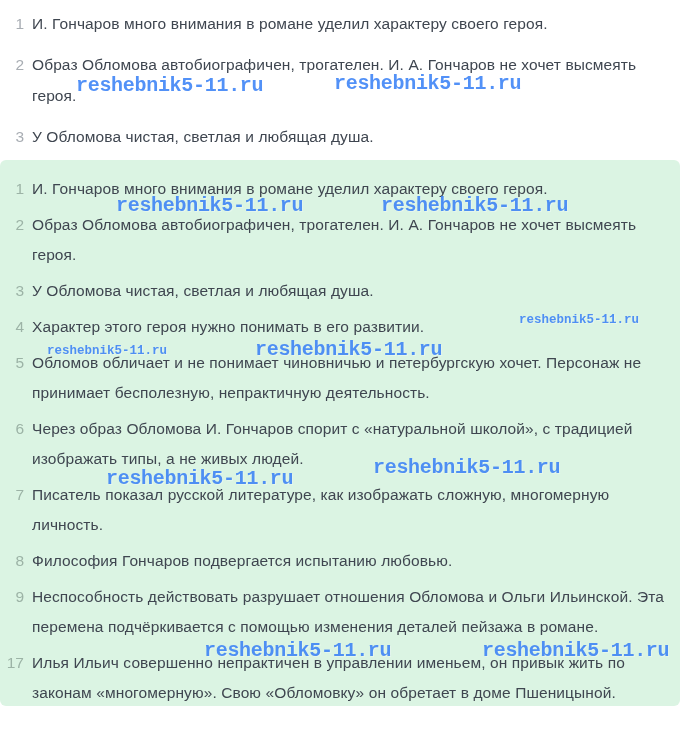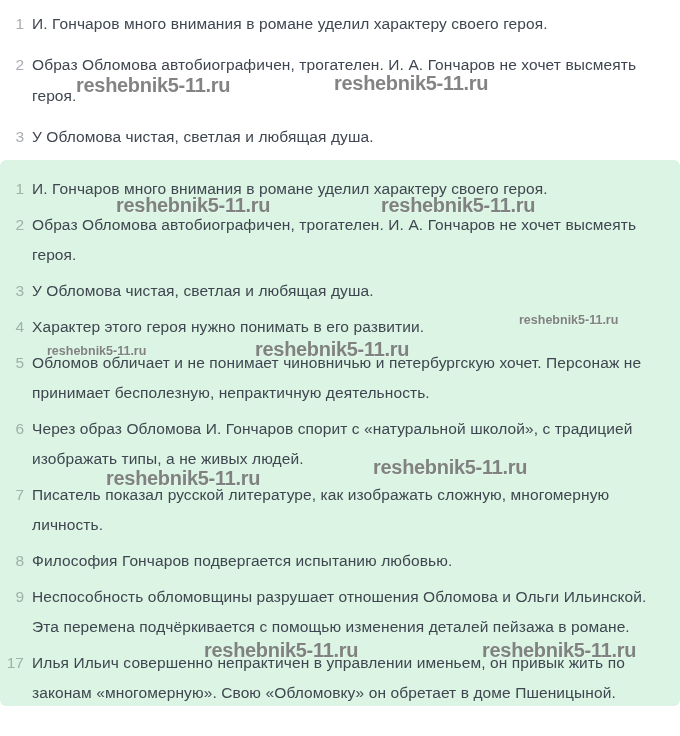--- a/index.html
+++ b/index.html
@@ -42,24 +42,24 @@
   .plain .num { color: #a8adb3; }
   .highlight .num { color: #9cb3a6; }
   .txt {
     flex: 1 1 auto;
     max-width: 643px;
     font-size: 15.5px;
     letter-spacing: 0.1px;
   }
   .wm {
     position: absolute;
-    font-family: Liberation Sans, sans-serif;
+    font-family: Liberation Mono, monospace;
     font-weight: 700;
     white-space: nowrap;
-    color: #737373;
+    color: #3b82f6;
     opacity: 0.88;
     text-shadow: 1px 1px 0 rgba(255,255,255,0.35);
     pointer-events: none;
   }
   .wm.lg { font-size: 20px; letter-spacing: -0.3px; }
   .wm.sm { font-size: 12.5px; }
 </style>
 </head>
 <body>
 
@@ -108,21 +108,21 @@
     <div class="item">
       <span class="num">7</span>
       <span class="txt">Писатель показал русской литературе, как изображать сложную, многомерную личность.</span>
     </div>
     <div class="item">
       <span class="num">8</span>
       <span class="txt">Философия Гончаров подвергается испытанию любовью.</span>
     </div>
     <div class="item">
       <span class="num">9</span>
-      <span class="txt">Неспособность обломовщины разрушает отношения Обломова и Ольги Ильинской. Эта перемена подчёркивается с помощью изменения деталей пейзажа в романе.</span>
+      <span class="txt">Неспособность действовать разрушает отношения Обломова и Ольги Ильинской. Эта перемена подчёркивается с помощью изменения деталей пейзажа в романе.</span>
     </div>
     <div class="item">
       <span class="num">17</span>
       <span class="txt">Илья Ильич совершенно непрактичен в управлении именьем, он привык жить по законам «многомерную». Свою «Обломовку» он обретает в доме Пшеницыной.</span>
     </div>
   </section>
 
   <span class="wm lg" style="left:76px;  top:74px;">reshebnik5-11.ru</span>
   <span class="wm lg" style="left:334px; top:72px;">reshebnik5-11.ru</span>
   <span class="wm lg" style="left:116px; top:194px;">reshebnik5-11.ru</span>

